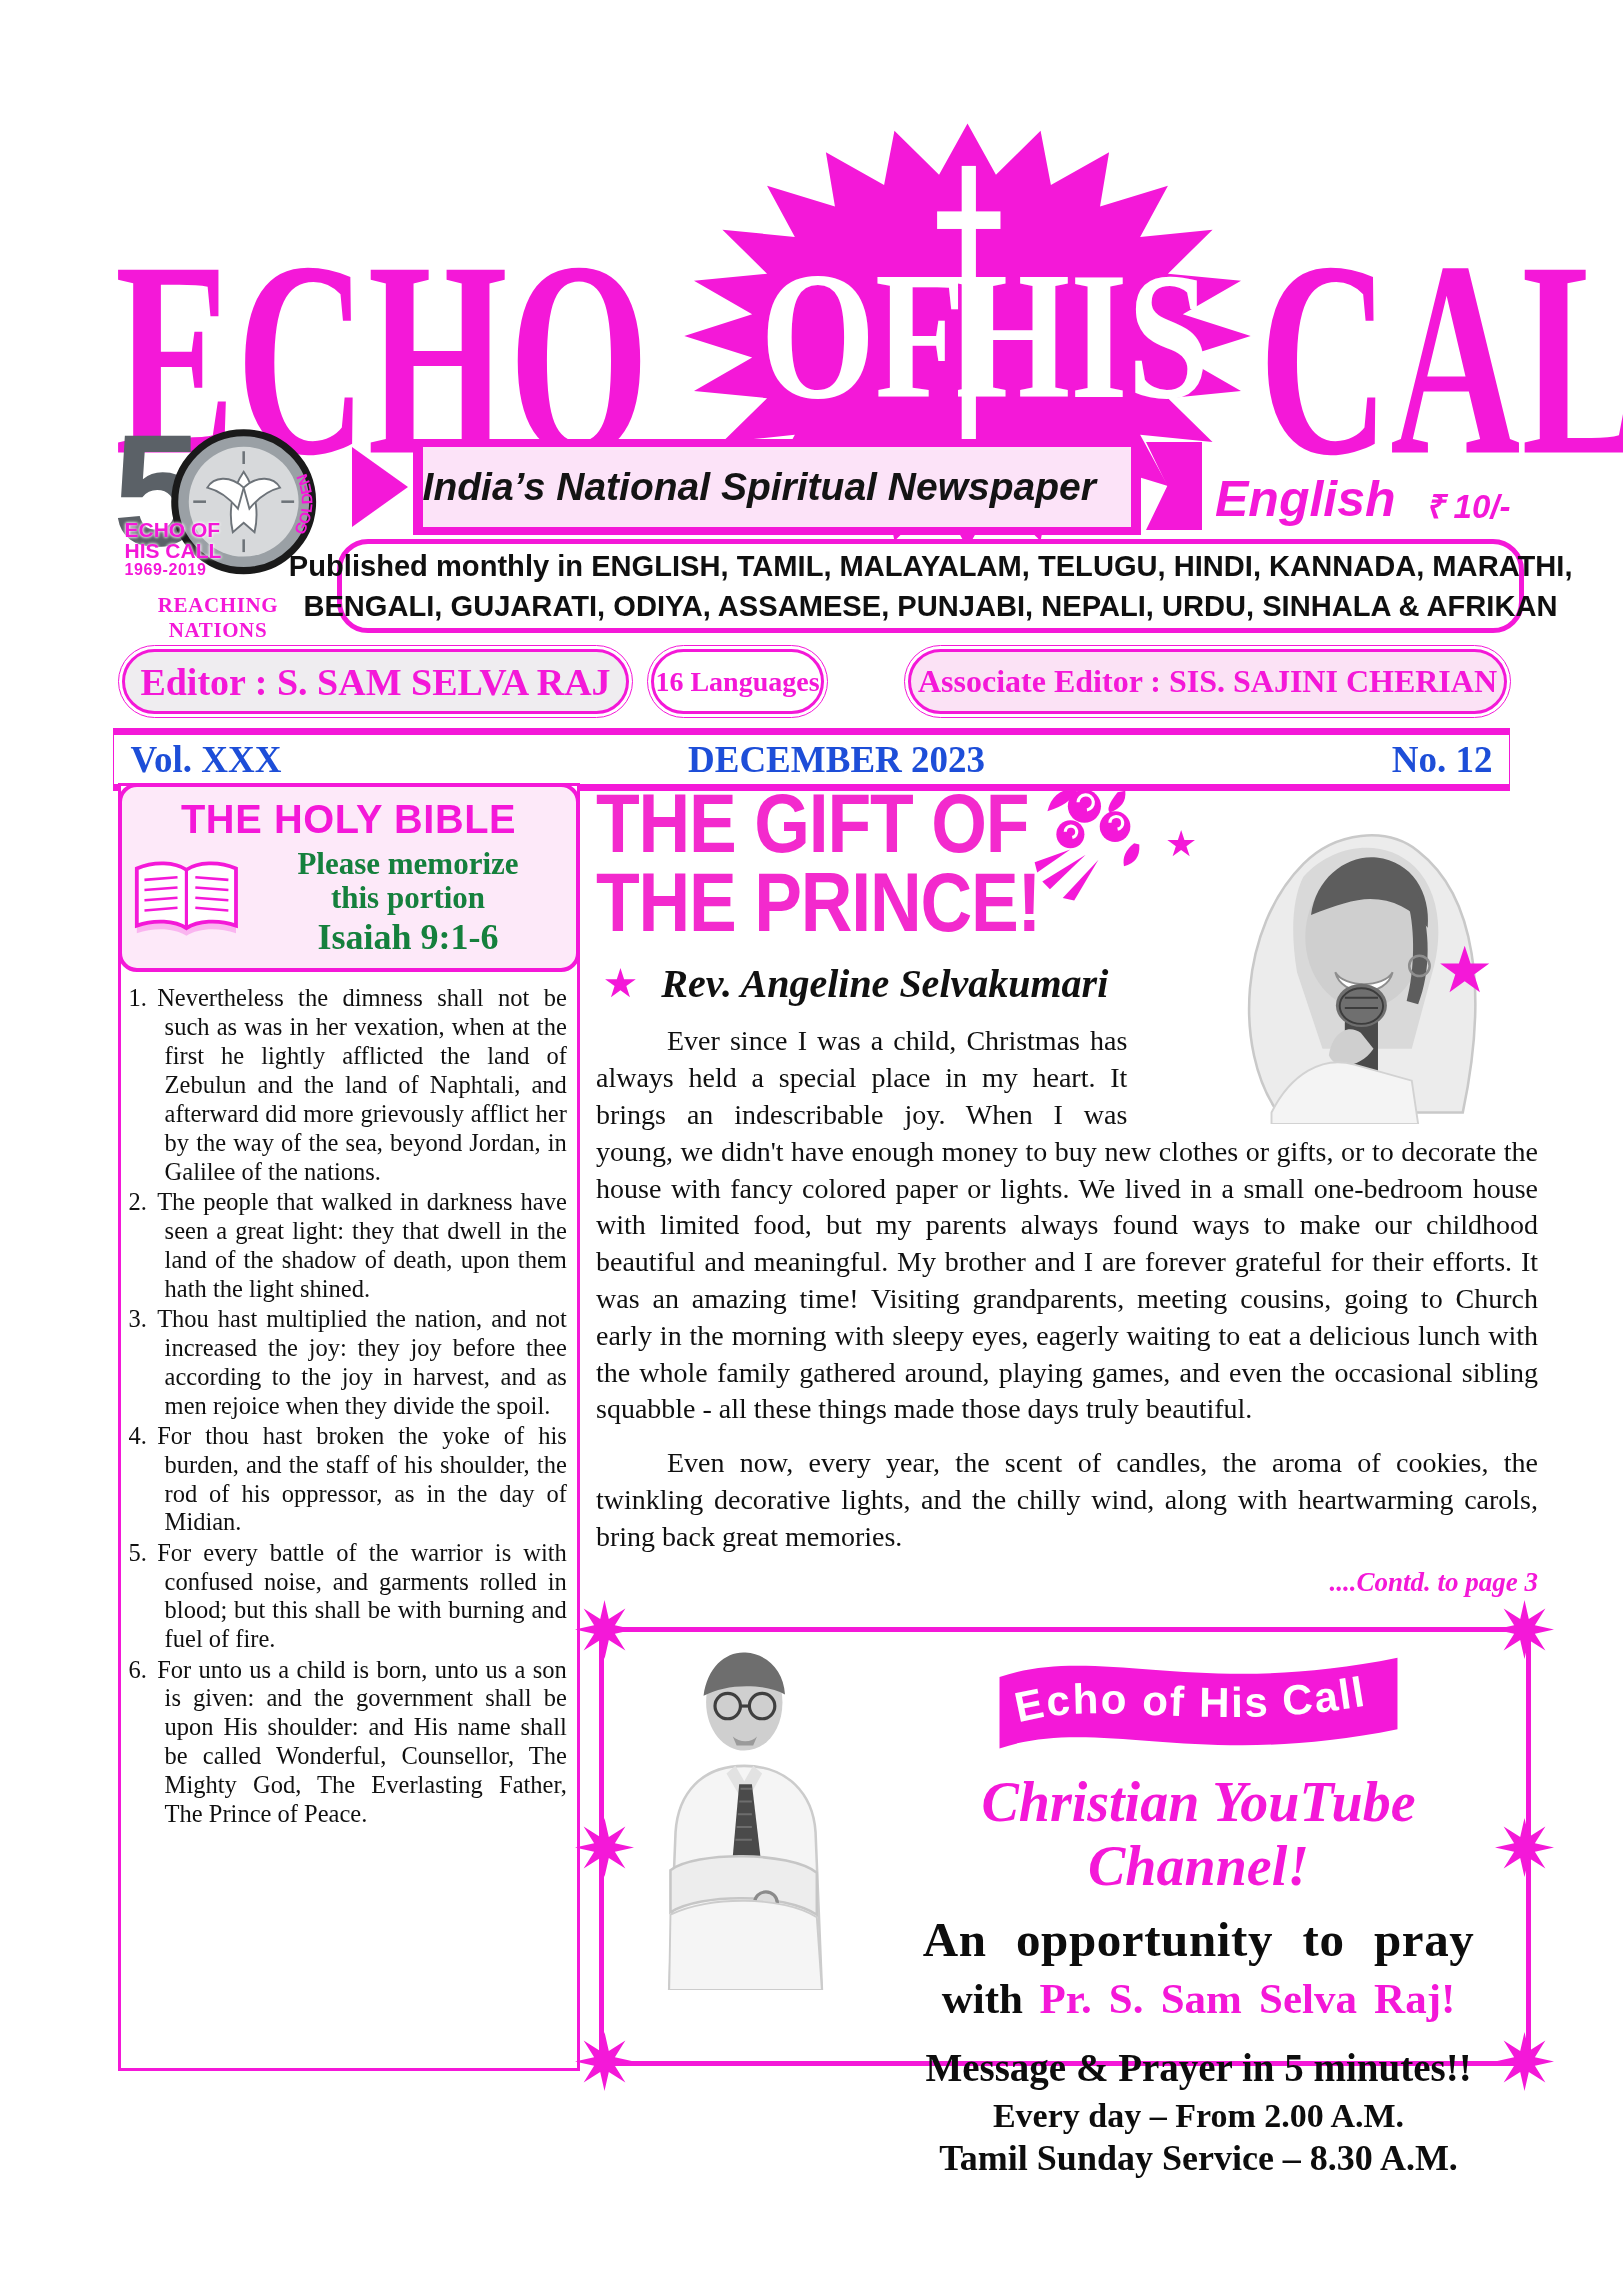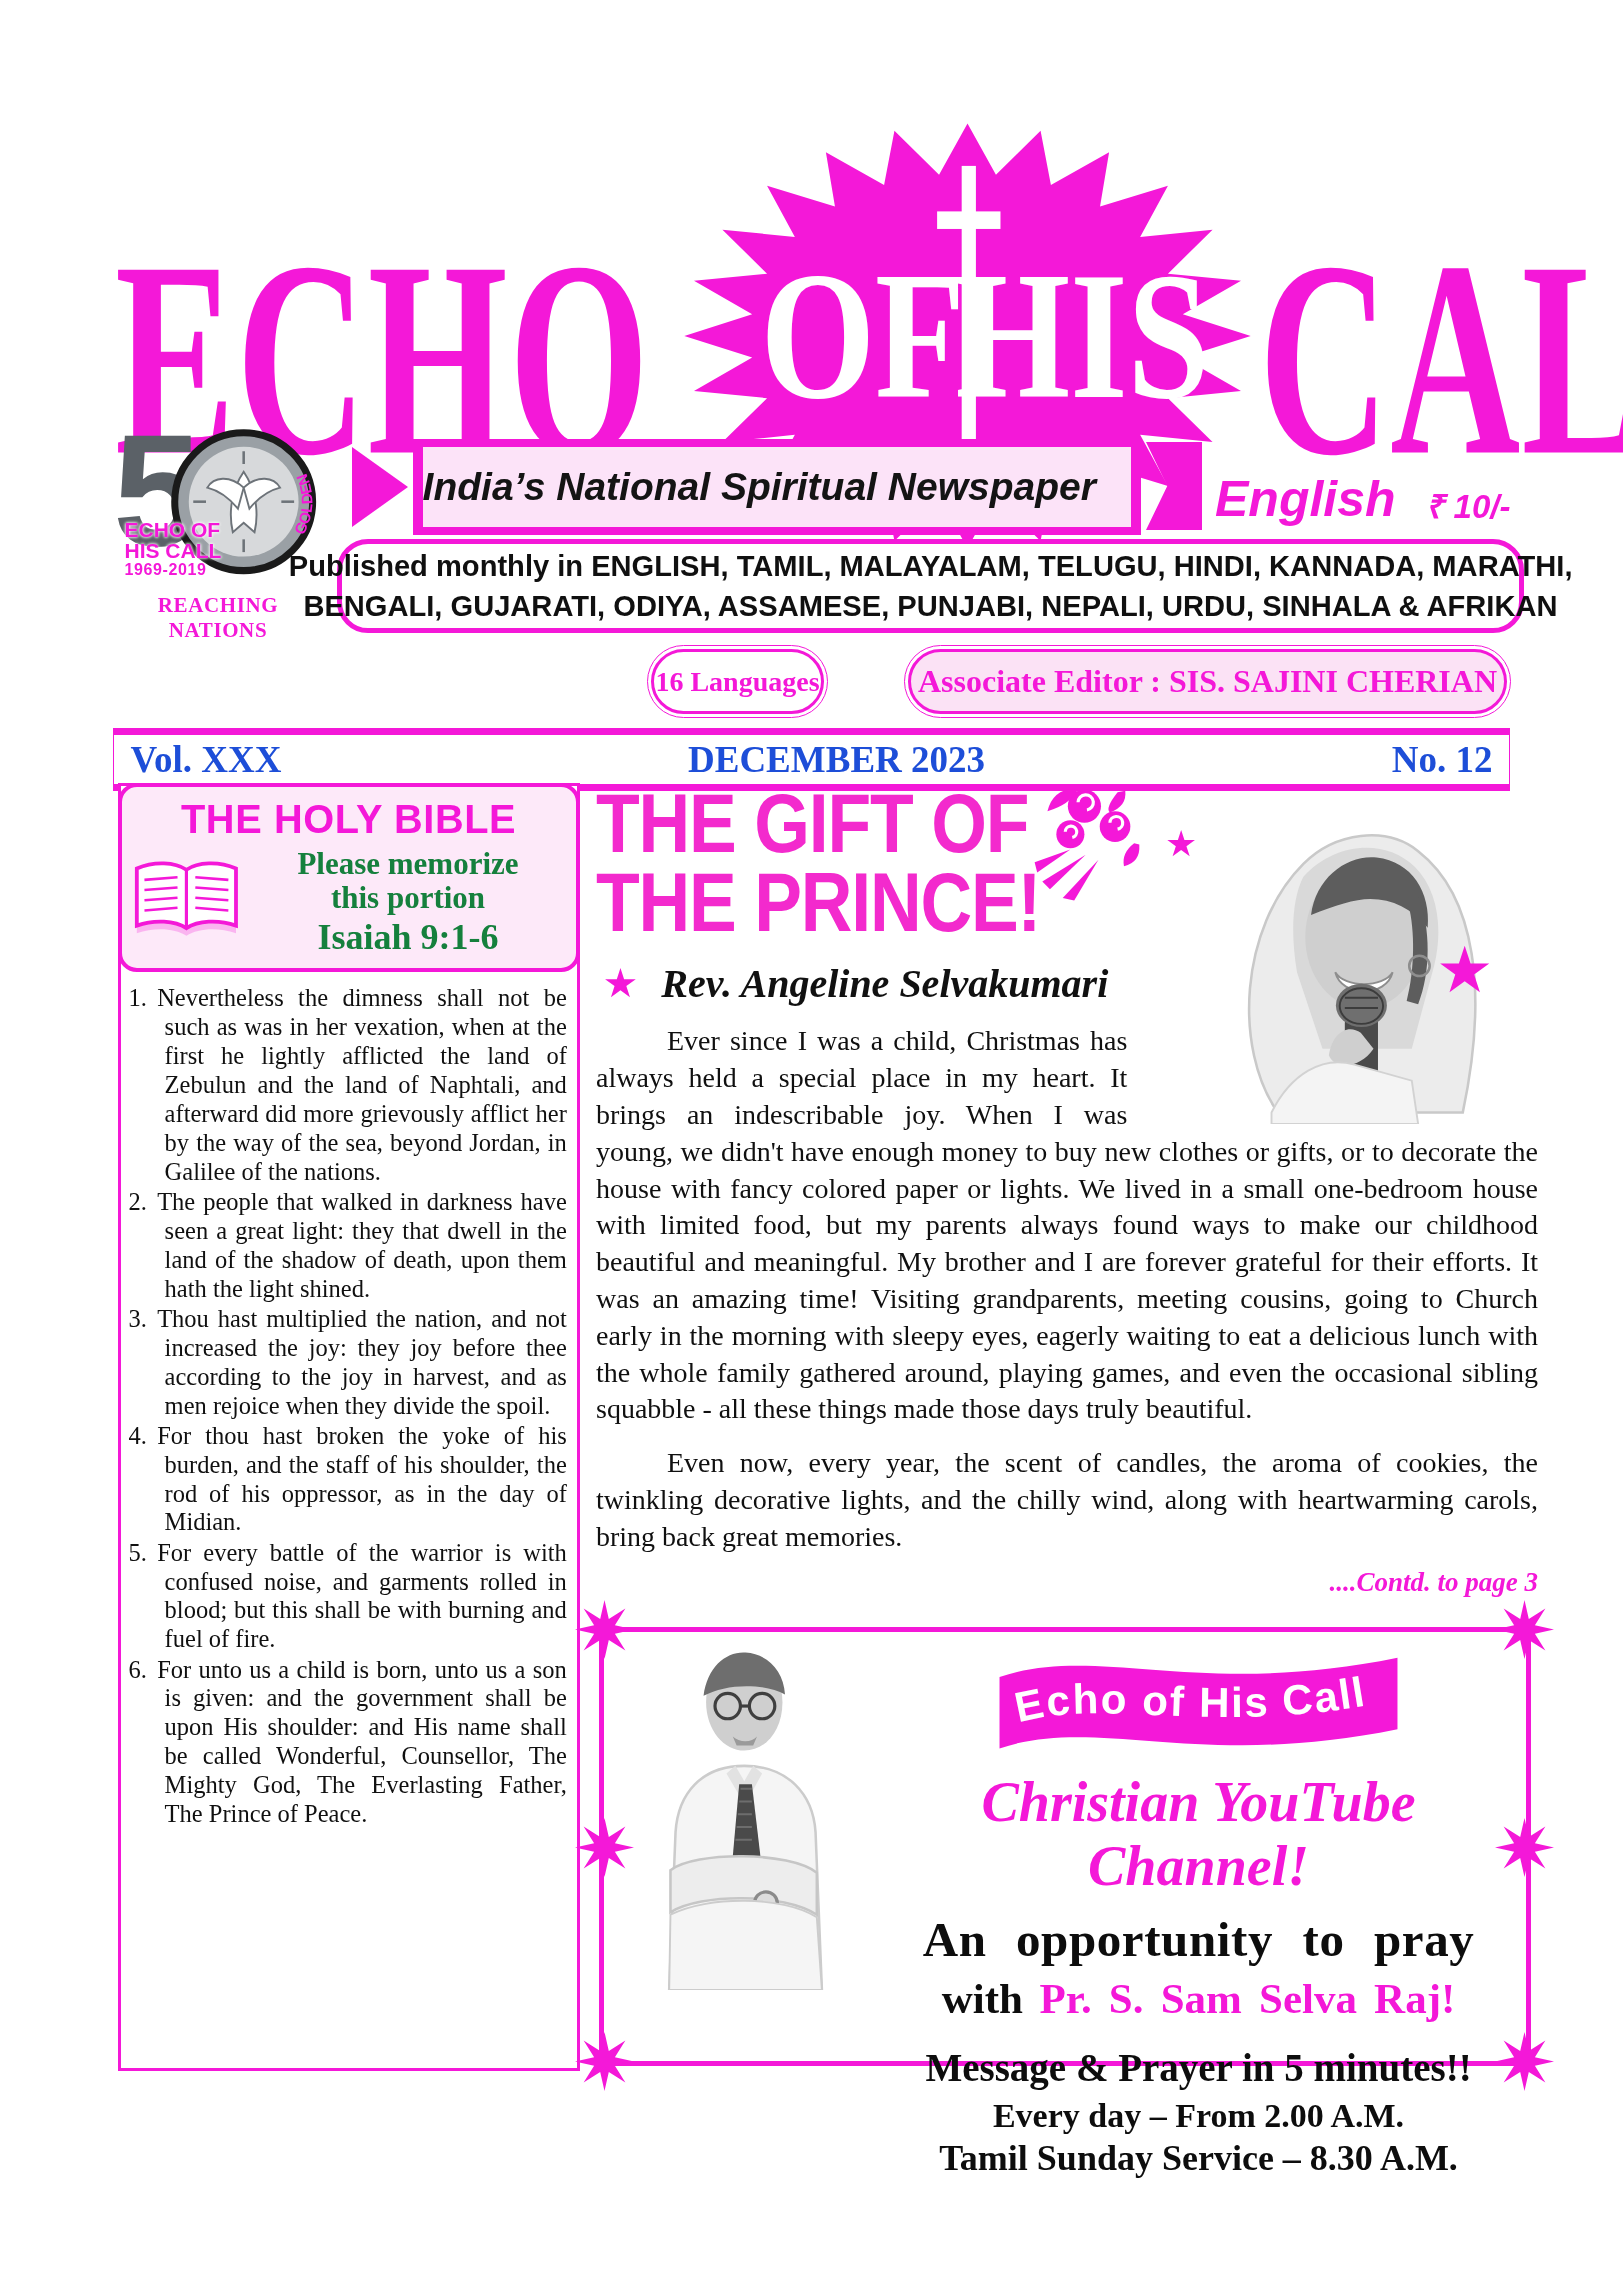--- a/index.html
+++ b/index.html
@@ -153,20 +153,21 @@
   <div id="price">
     <span class="lang">English</span>
     <span class="amt">₹ 10/-</span>
   </div>
 
   <div id="published">
     <div>Published monthly in ENGLISH, TAMIL, MALAYALAM, TELUGU, HINDI, KANNADA, MARATHI,</div>
     <div>BENGALI, GUJARATI, ODIYA, ASSAMESE, PUNJABI, NEPALI, URDU, SINHALA &amp; AFRIKAN</div>
   </div>
 
+  <div class="pill" id="pill-editor">Editor : S. SAM SELVA RAJ</div>
   <div class="pill" id="pill-langs">16 Languages</div>
   <div class="pill" id="pill-assoc">Associate Editor : SIS. SAJINI CHERIAN</div>
 
   <div id="issue">
     <div class="inner">
       <span>Vol. XXX</span>
       <span>DECEMBER 2023</span>
       <span>No. 12</span>
     </div>
   </div>

